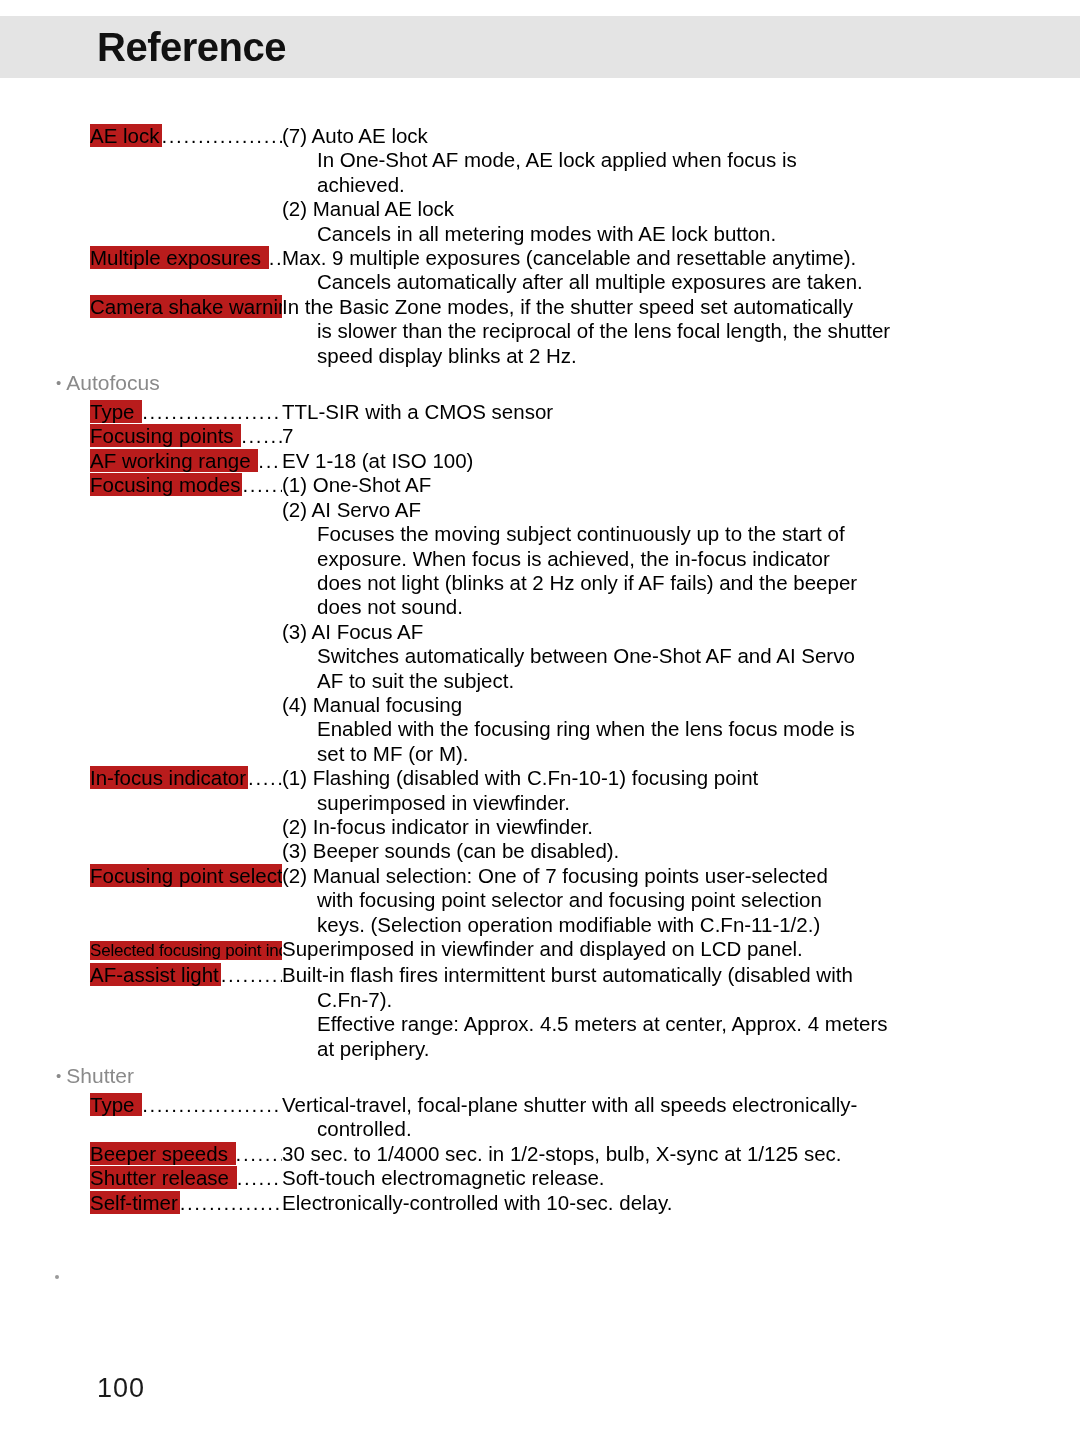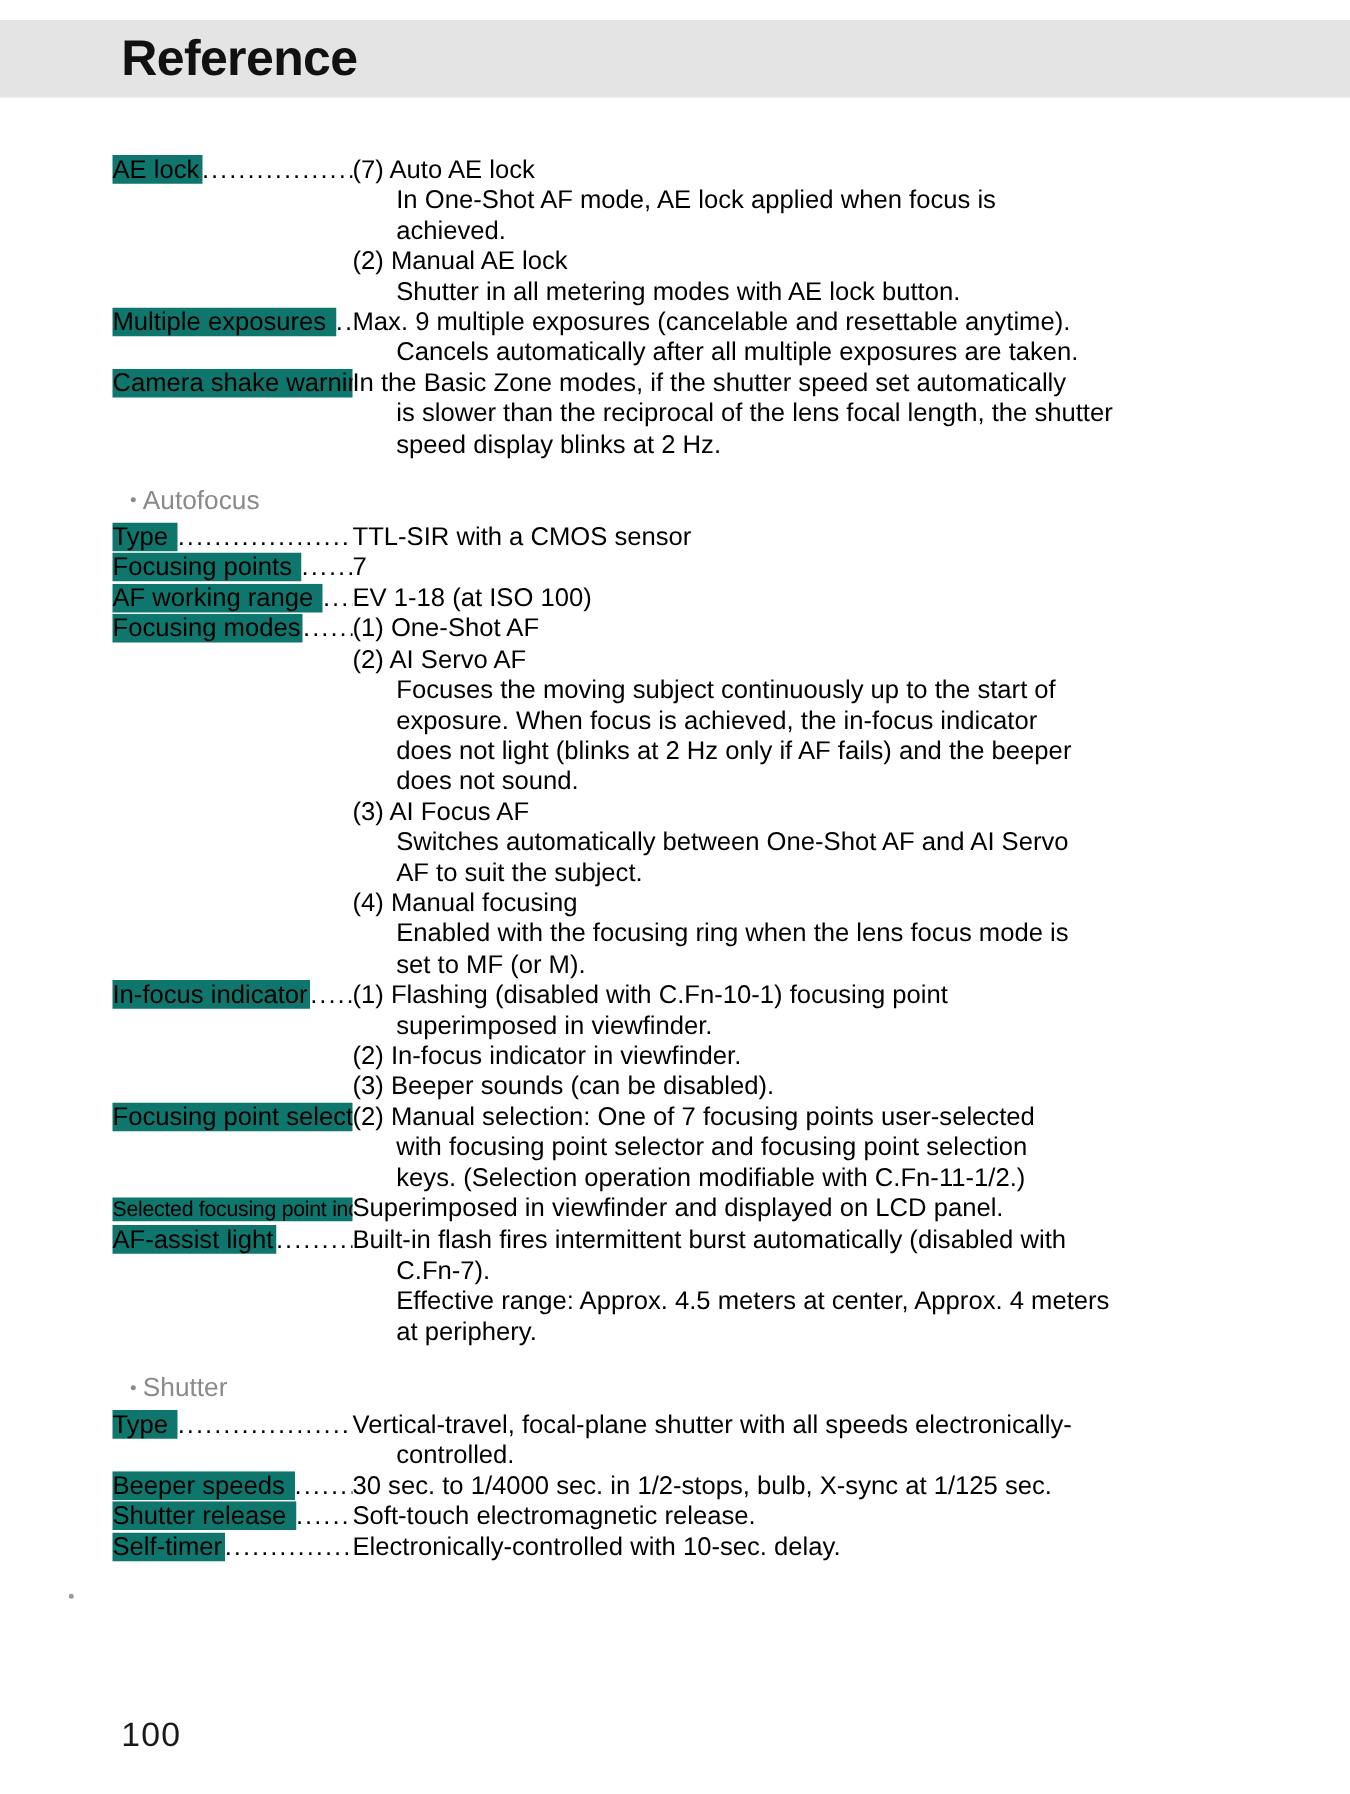--- a/index.html
+++ b/index.html
@@ -58,21 +58,21 @@
     box-sizing: border-box;
     width: 282px;
     min-width: 282px;
     padding-left: 90px;
     overflow: hidden;
     white-space: nowrap;
   }
   .label-cell .label-text {
     position: relative;
     z-index: 2;
-    background: #0f766e;
+    background: #b91c1c;
     padding-right: 2px;
   }
   .label-cell .leader {
     position: relative;
     z-index: 1;
     letter-spacing: 1.6px;
   }
   .label-cell.tight .label-text {
     font-size: 17px;
     letter-spacing: -0.2px;
@@ -84,25 +84,25 @@
     padding-right: 42px;
   }
   .desc-line {
     white-space: pre-wrap;
   }
   .desc-line.ind1 { padding-left: 35px; }
 
   
   .section-head {
     position: relative;
-    padding-left: 104px;
+    padding-left: 56px;
     color: #8a8a8a;
     font-size: 21px;
     line-height: 30px;
-    margin-top: 18px;
+    margin-top: 0;
     margin-bottom: 2px;
     white-space: nowrap;
   }
   .section-head .bullet {
     font-size: 15px;
     vertical-align: 2px;
     margin-right: 5px;
   }
 
   
@@ -135,21 +135,21 @@
 </div>
 
 <div id="content">
     <div class="spec-row">
       <div class="label-cell"><span class="label-text">AE lock</span><span class="leader">................................</span></div>
       <div class="desc-cell">
         <div class="desc-line">(7) Auto AE lock</div>
         <div class="desc-line ind1">In One-Shot AF mode, AE lock applied when focus is</div>
         <div class="desc-line ind1">achieved.</div>
         <div class="desc-line">(2) Manual AE lock</div>
-        <div class="desc-line ind1">Shutter in all metering modes with AE lock button.</div>
+        <div class="desc-line ind1">Cancels in all metering modes with AE lock button.</div>
       </div>
     </div>
     <div class="spec-row">
       <div class="label-cell"><span class="label-text">Multiple exposures </span><span class="leader">.............</span></div>
       <div class="desc-cell">
         <div class="desc-line">Max. 9 multiple exposures (cancelable and resettable anytime).</div>
         <div class="desc-line ind1">Cancels automatically after all multiple exposures are taken.</div>
       </div>
     </div>
     <div class="spec-row">

